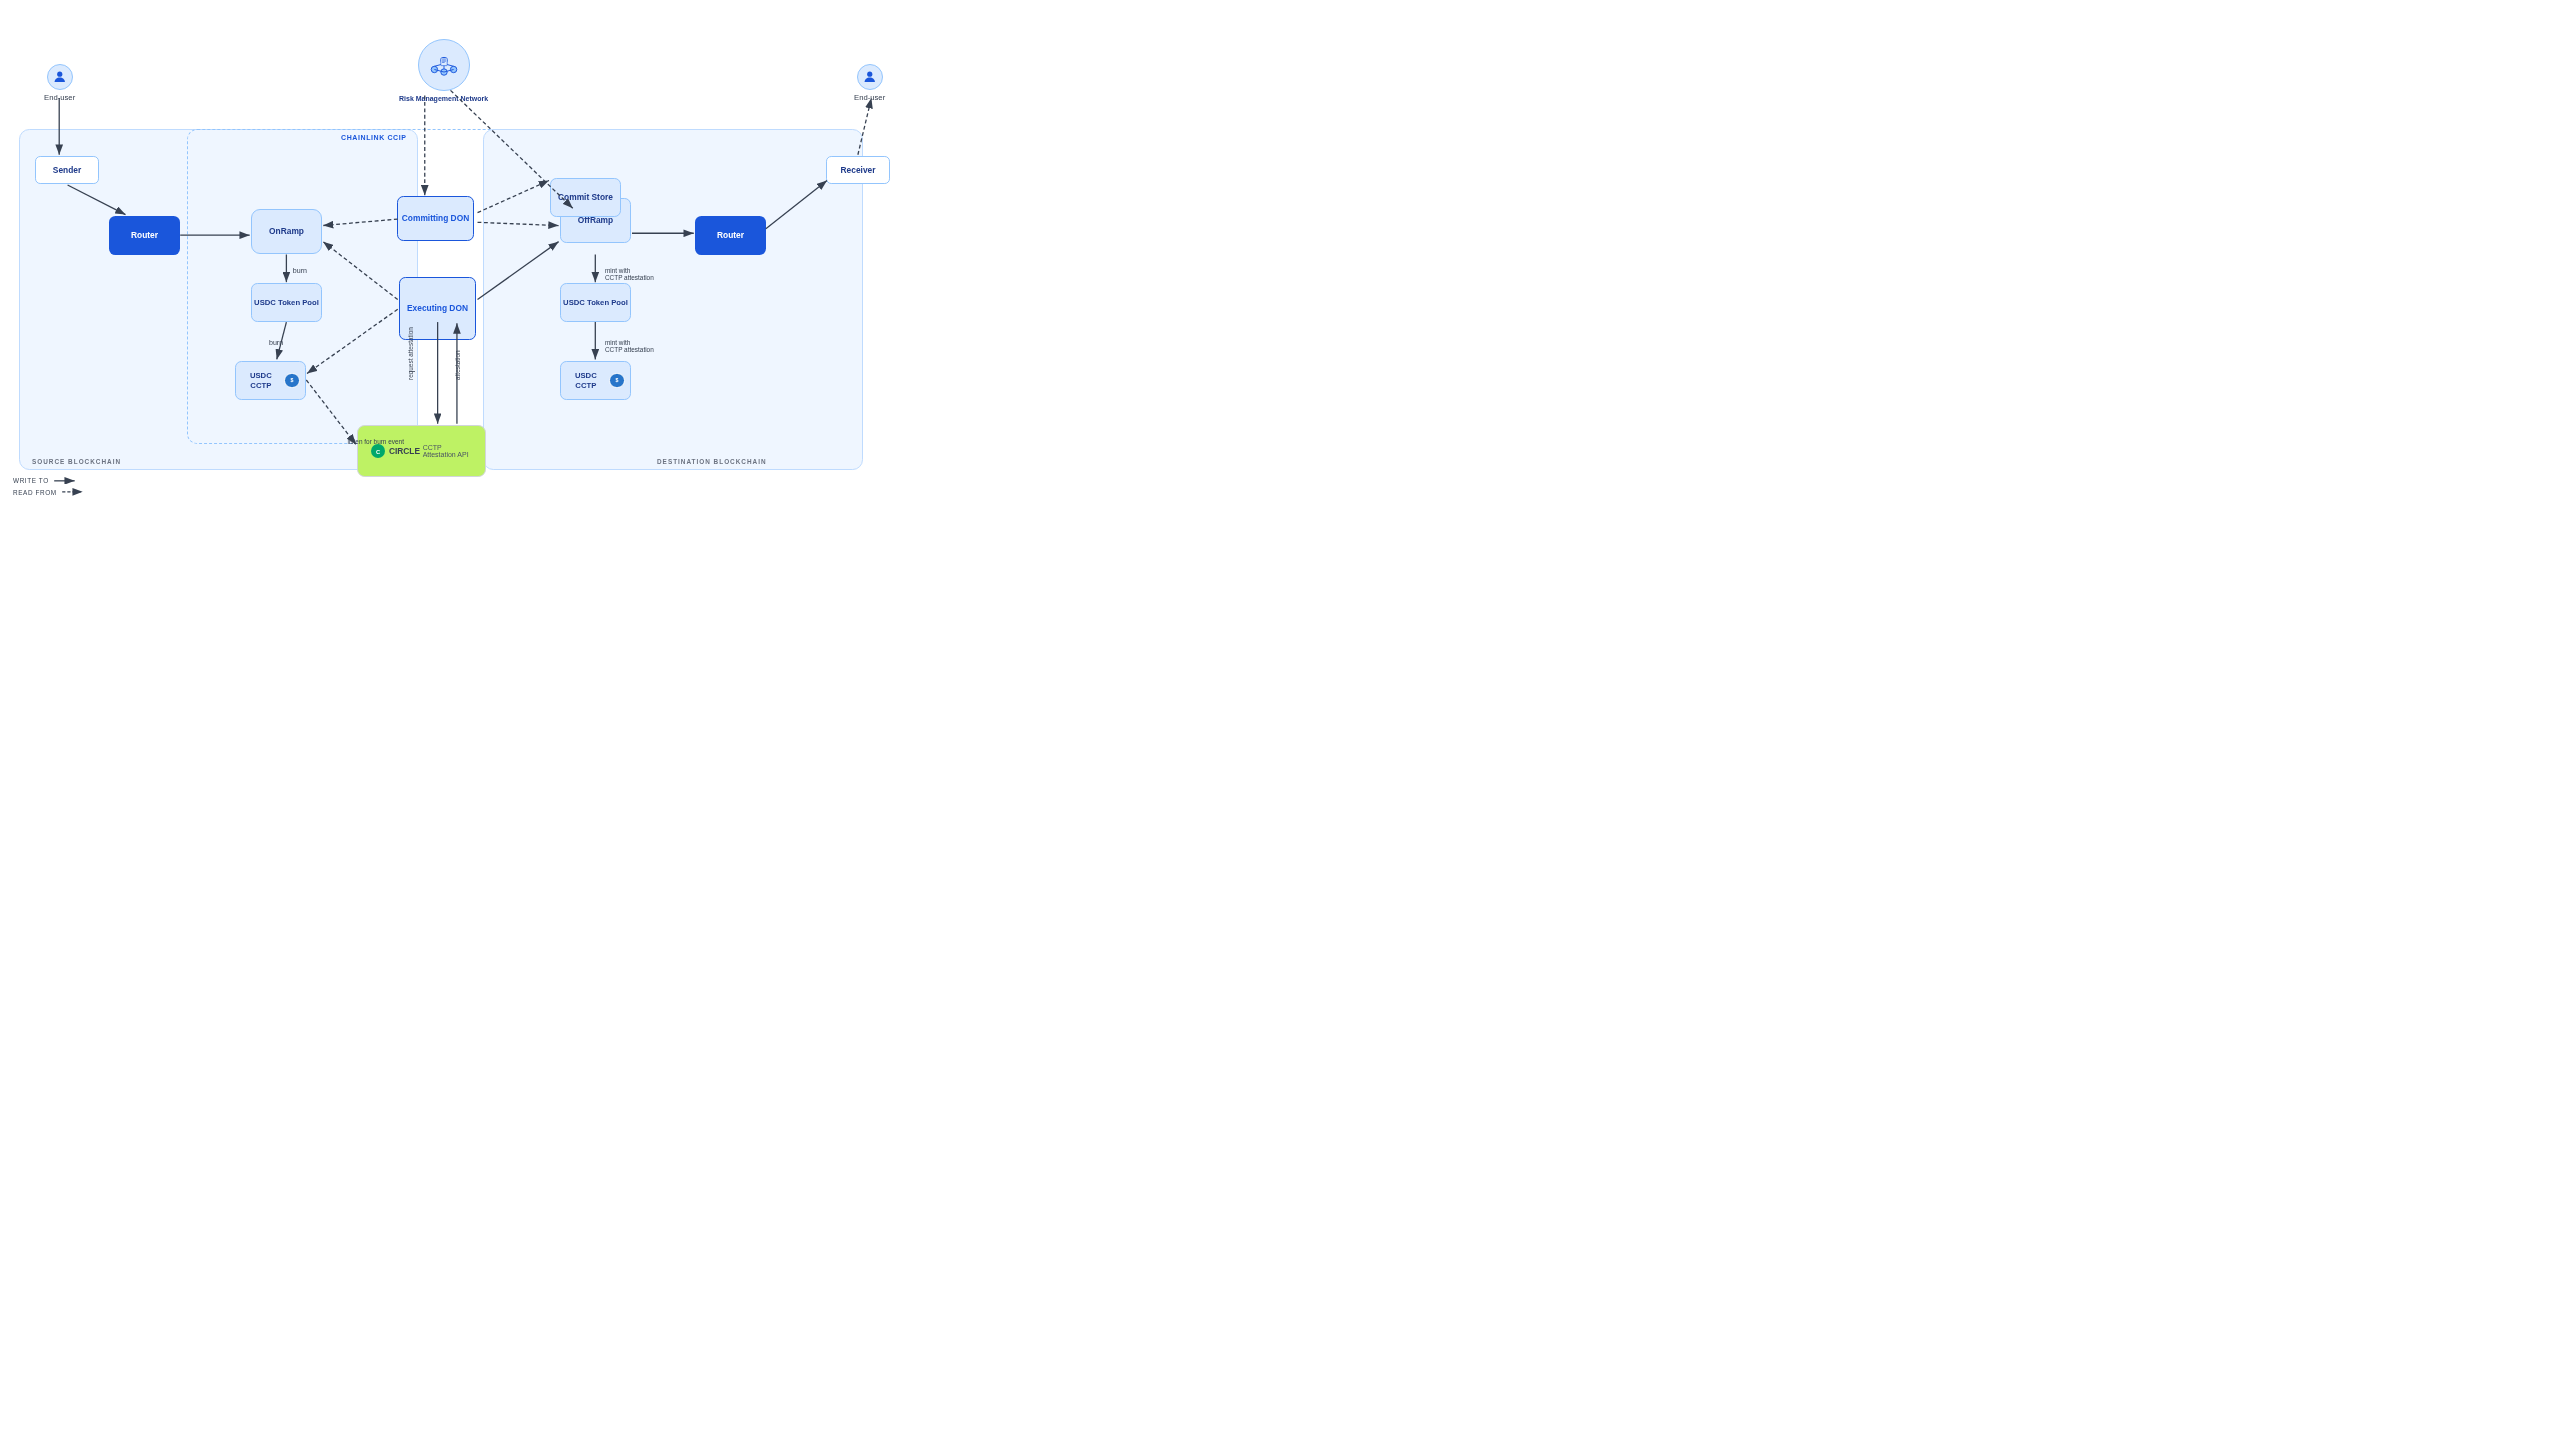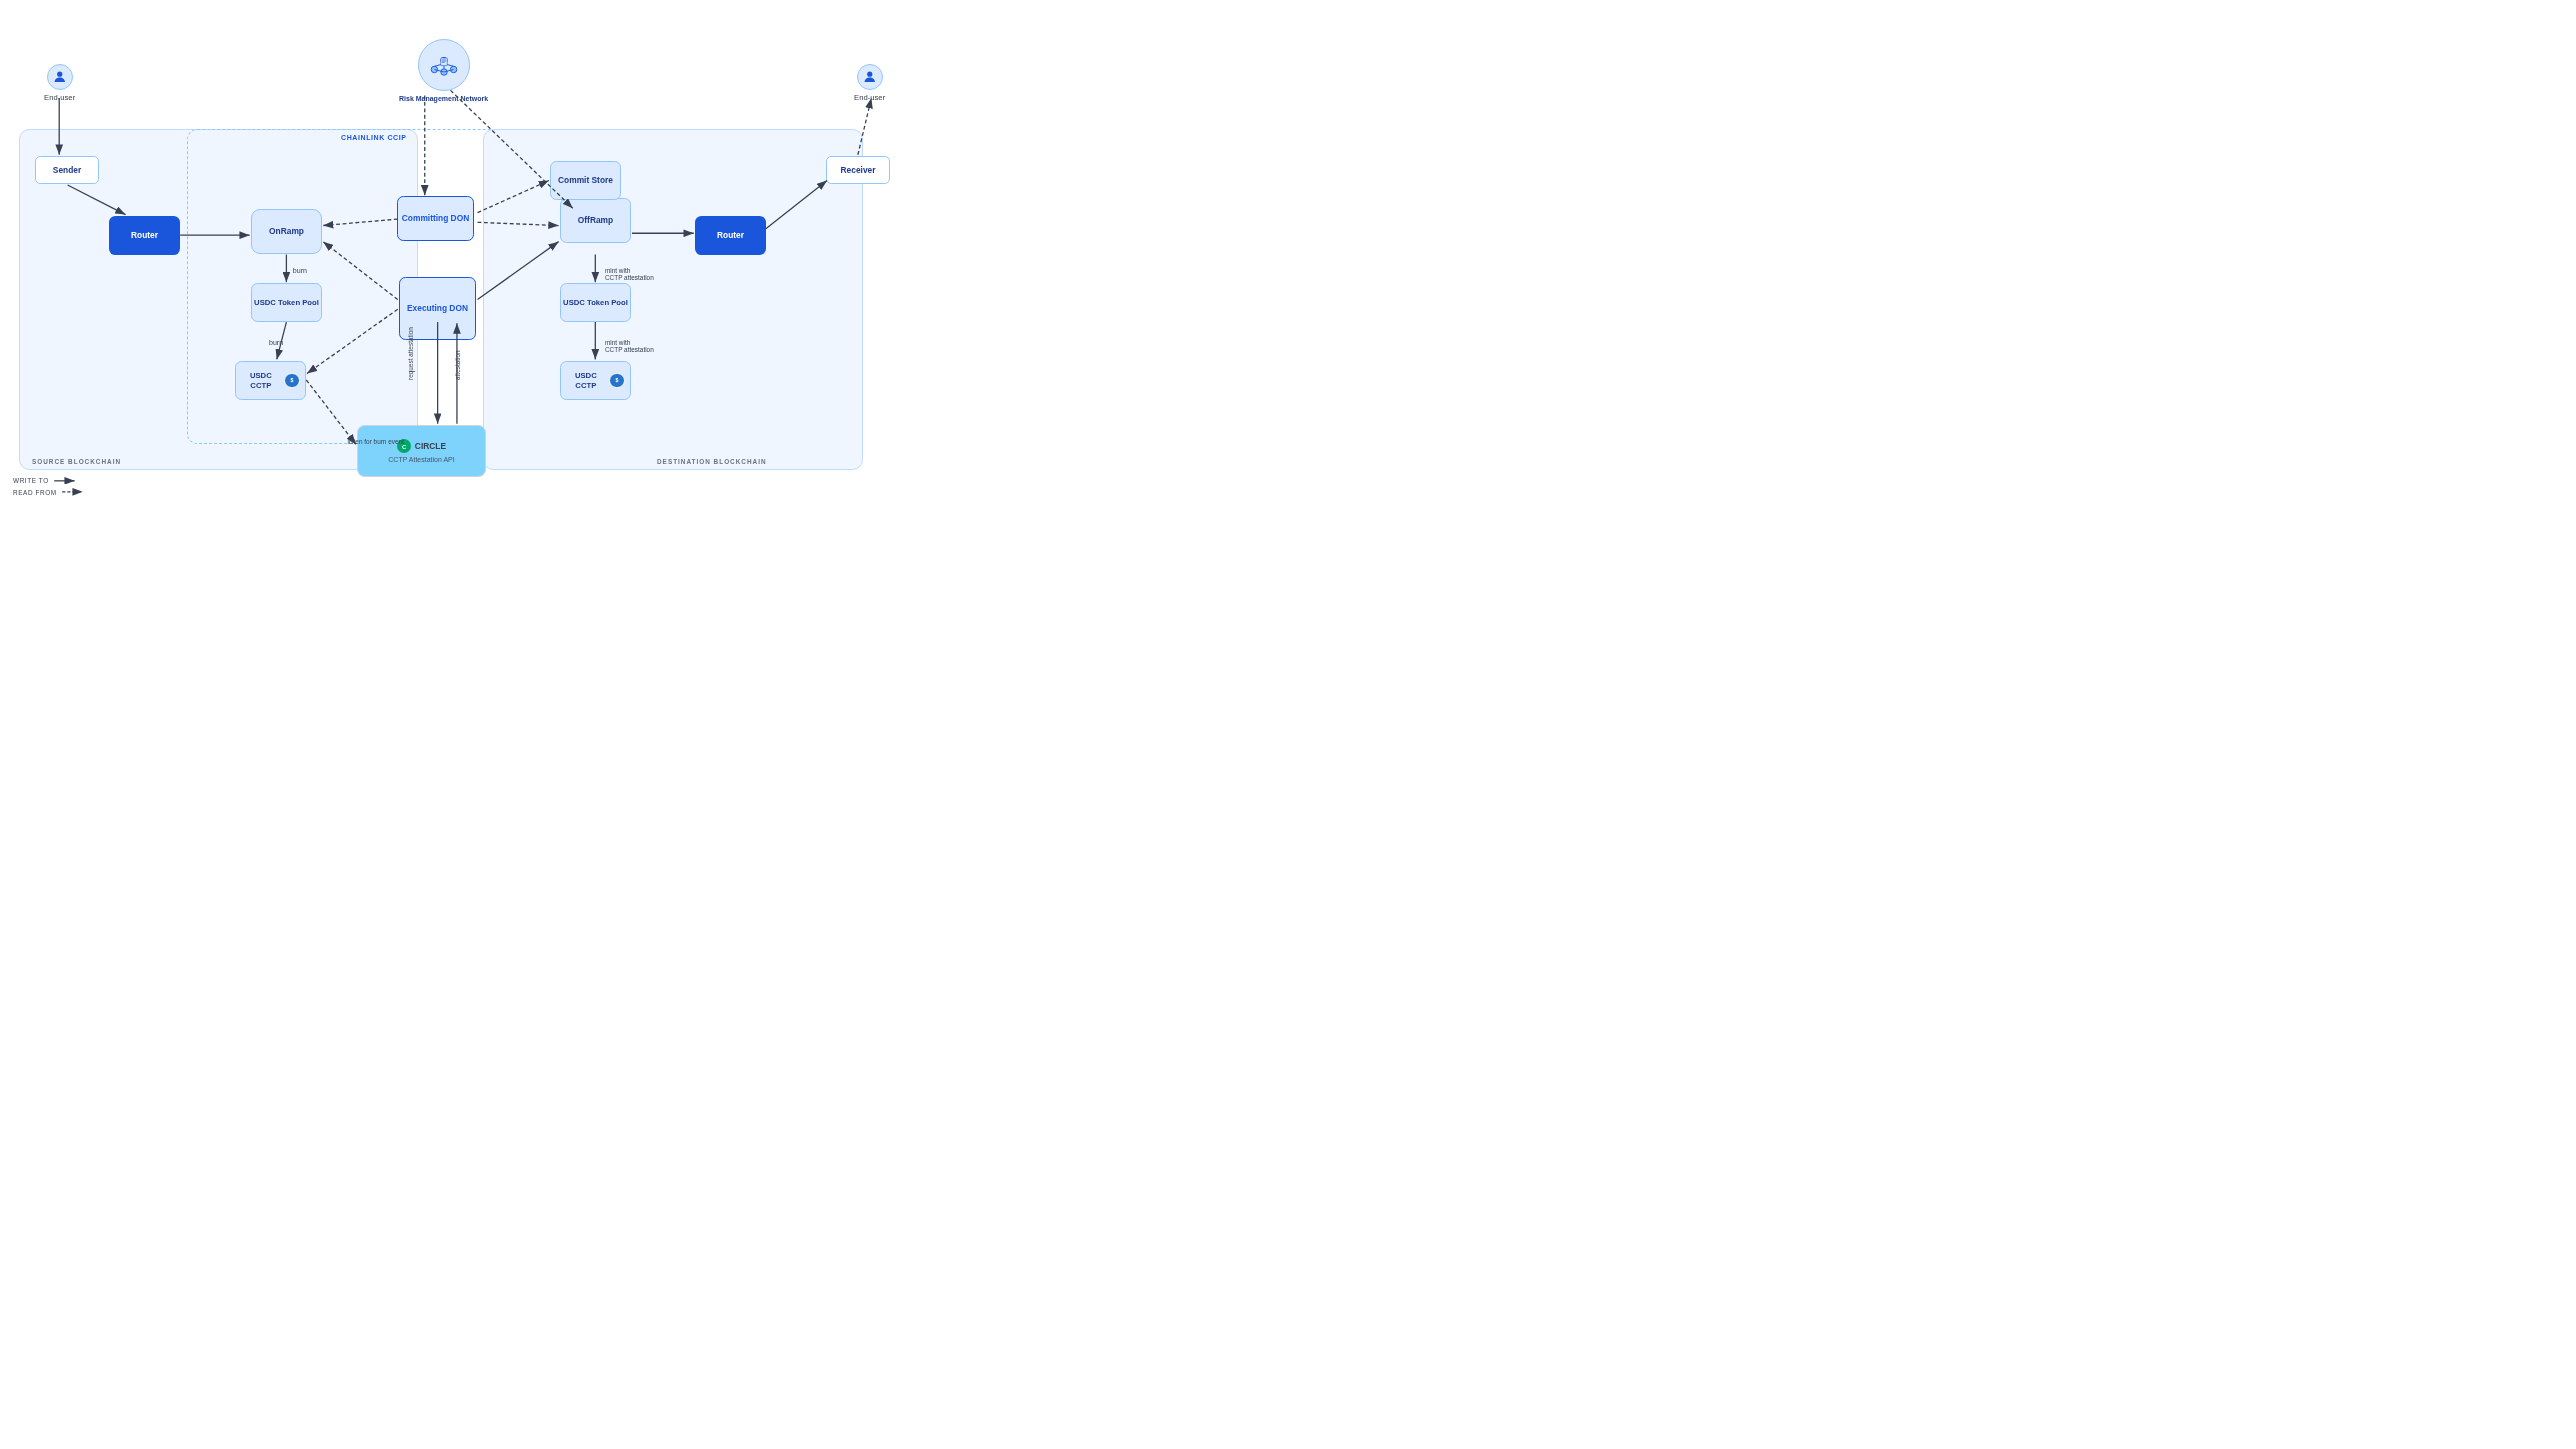--- a/index.html
+++ b/index.html
@@ -168,25 +168,25 @@
     .rmn-label {
       font-size: 7px;
       font-weight: 700;
       color: #1e3a8a;
       text-align: center;
       line-height: 1.3;
     }
     
     .circle-box {
       position: absolute;
-      background: #7dd3fc;
+      background: #bef264;
       border: 1.3px solid #d1d5db;
       border-radius: 7.7px;
       display: flex;
-      flex-direction: column;
+      flex-direction: row;
       align-items: center;
       justify-content: center;
       padding: 7.7px 13px;
       gap: 2.6px;
     }
   </style>
 </head>
 <body>
 
 <div class="diagram-container">
@@ -270,21 +270,21 @@
   </div>
 
   <div class="box box-blue-light" style="left:397px; top:196px; width:77px; height:45px; border-radius:6.4px; border-color:#1a56db; border-width:1.3px;">
     <span style="font-size:8.4px; font-weight:700; color:#1a56db;">Committing DON</span>
   </div>
 
   <div class="box box-blue-light" style="left:399px; top:277px; width:77px; height:63px; border-radius:6.4px; border-color:#1a56db; border-width:1.3px;">
     <span style="font-size:8.4px; font-weight:700; color:#1a56db;">Executing DON</span>
   </div>
 
-  <div class="box box-blue-light" style="left:550px; top:161px; width:71px; height:39px; border-radius:6.4px;">
+  <div class="box box-blue-light" style="left:550px; top:178px; width:71px; height:39px; border-radius:6.4px;">
     <span>Commit Store</span>
   </div>
 
   <div class="box box-blue-light" style="left:251px; top:283px; width:71px; height:39px; border-radius:6.4px; font-size:7.7px;">
     <span>USDC Token Pool</span>
   </div>
 
   <div class="box box-blue-light" style="left:560px; top:283px; width:71px; height:39px; border-radius:6.4px; font-size:7.7px;">
     <span>USDC Token Pool</span>
   </div>

